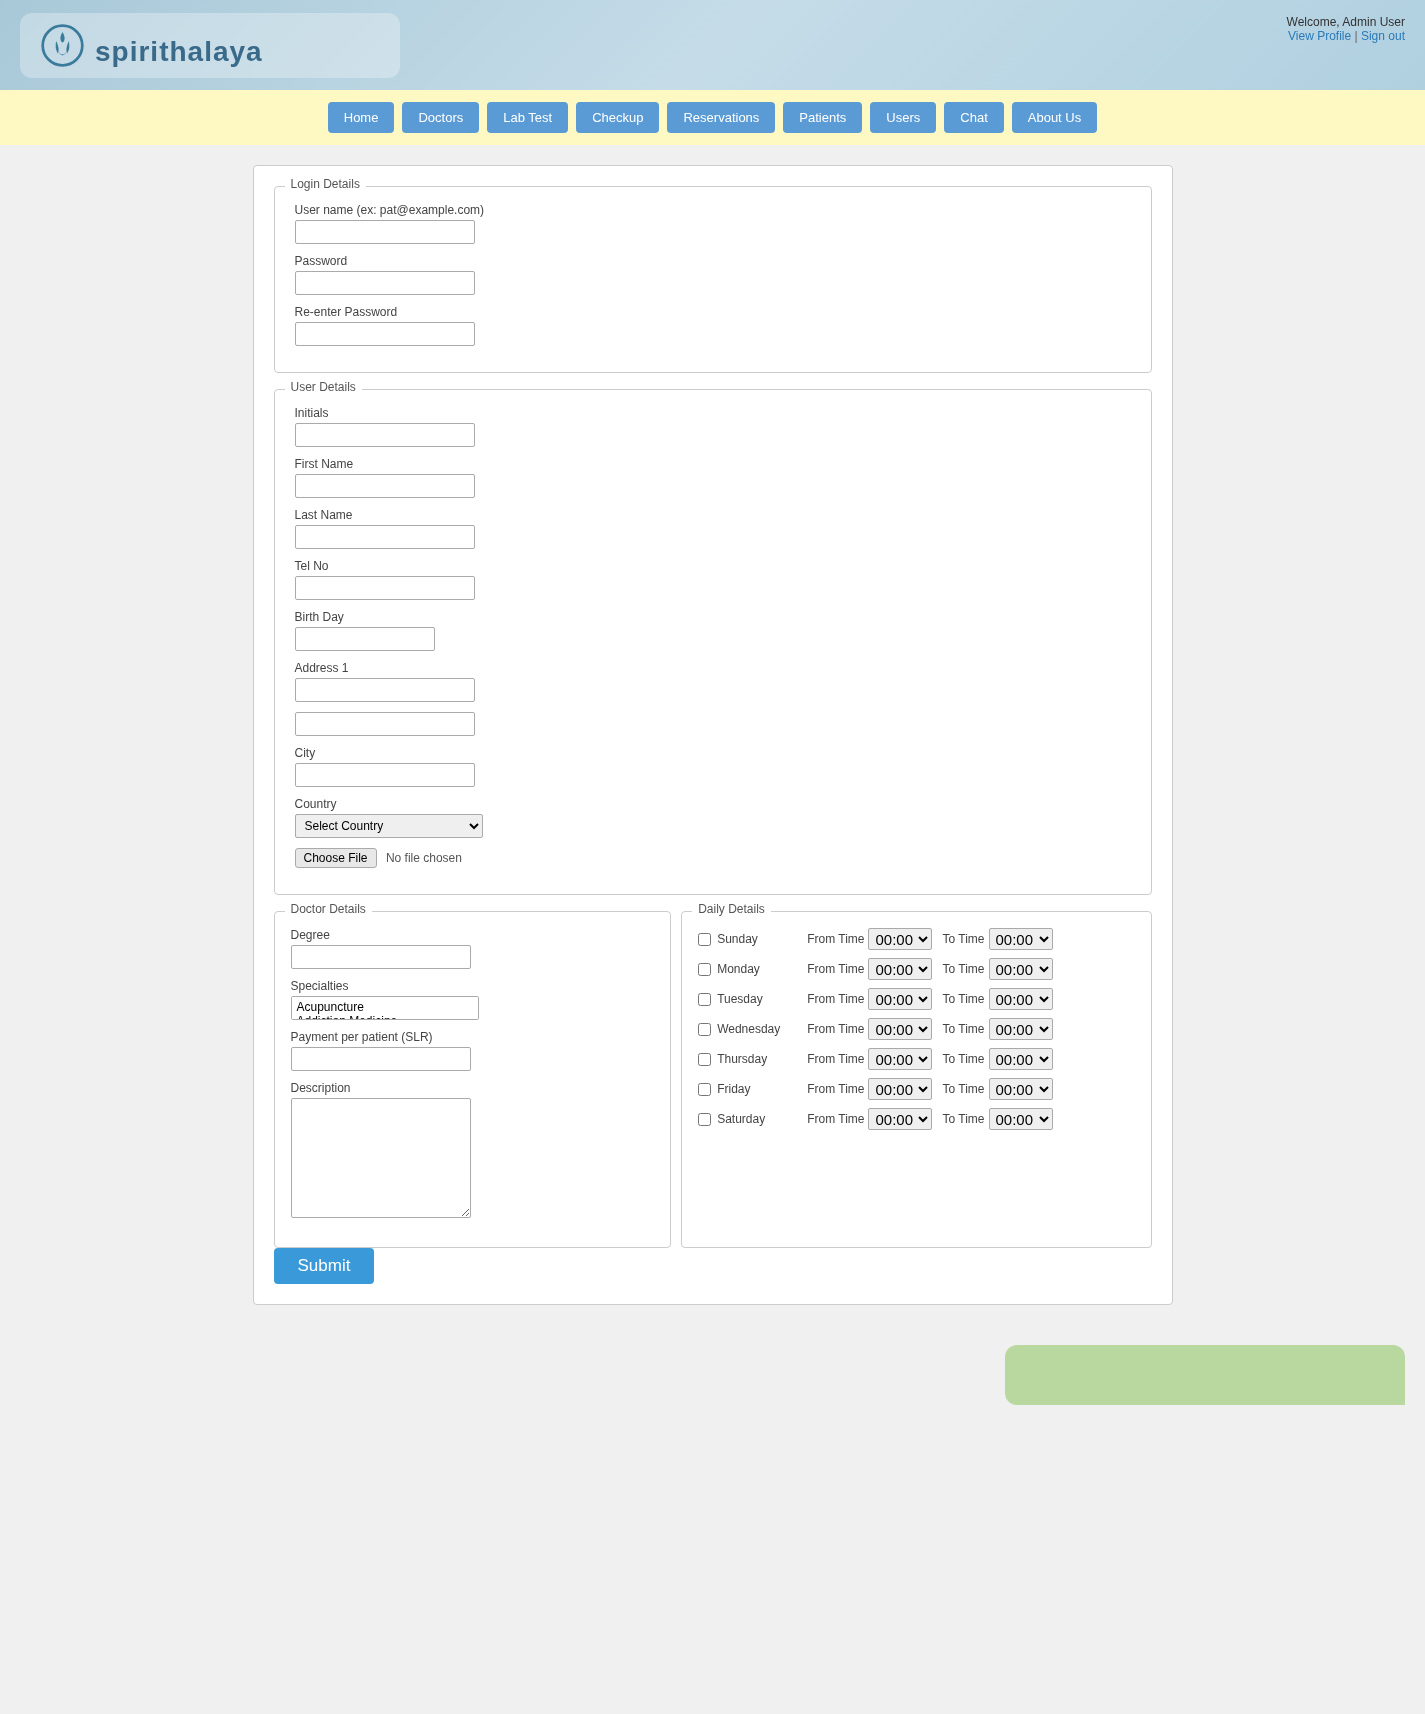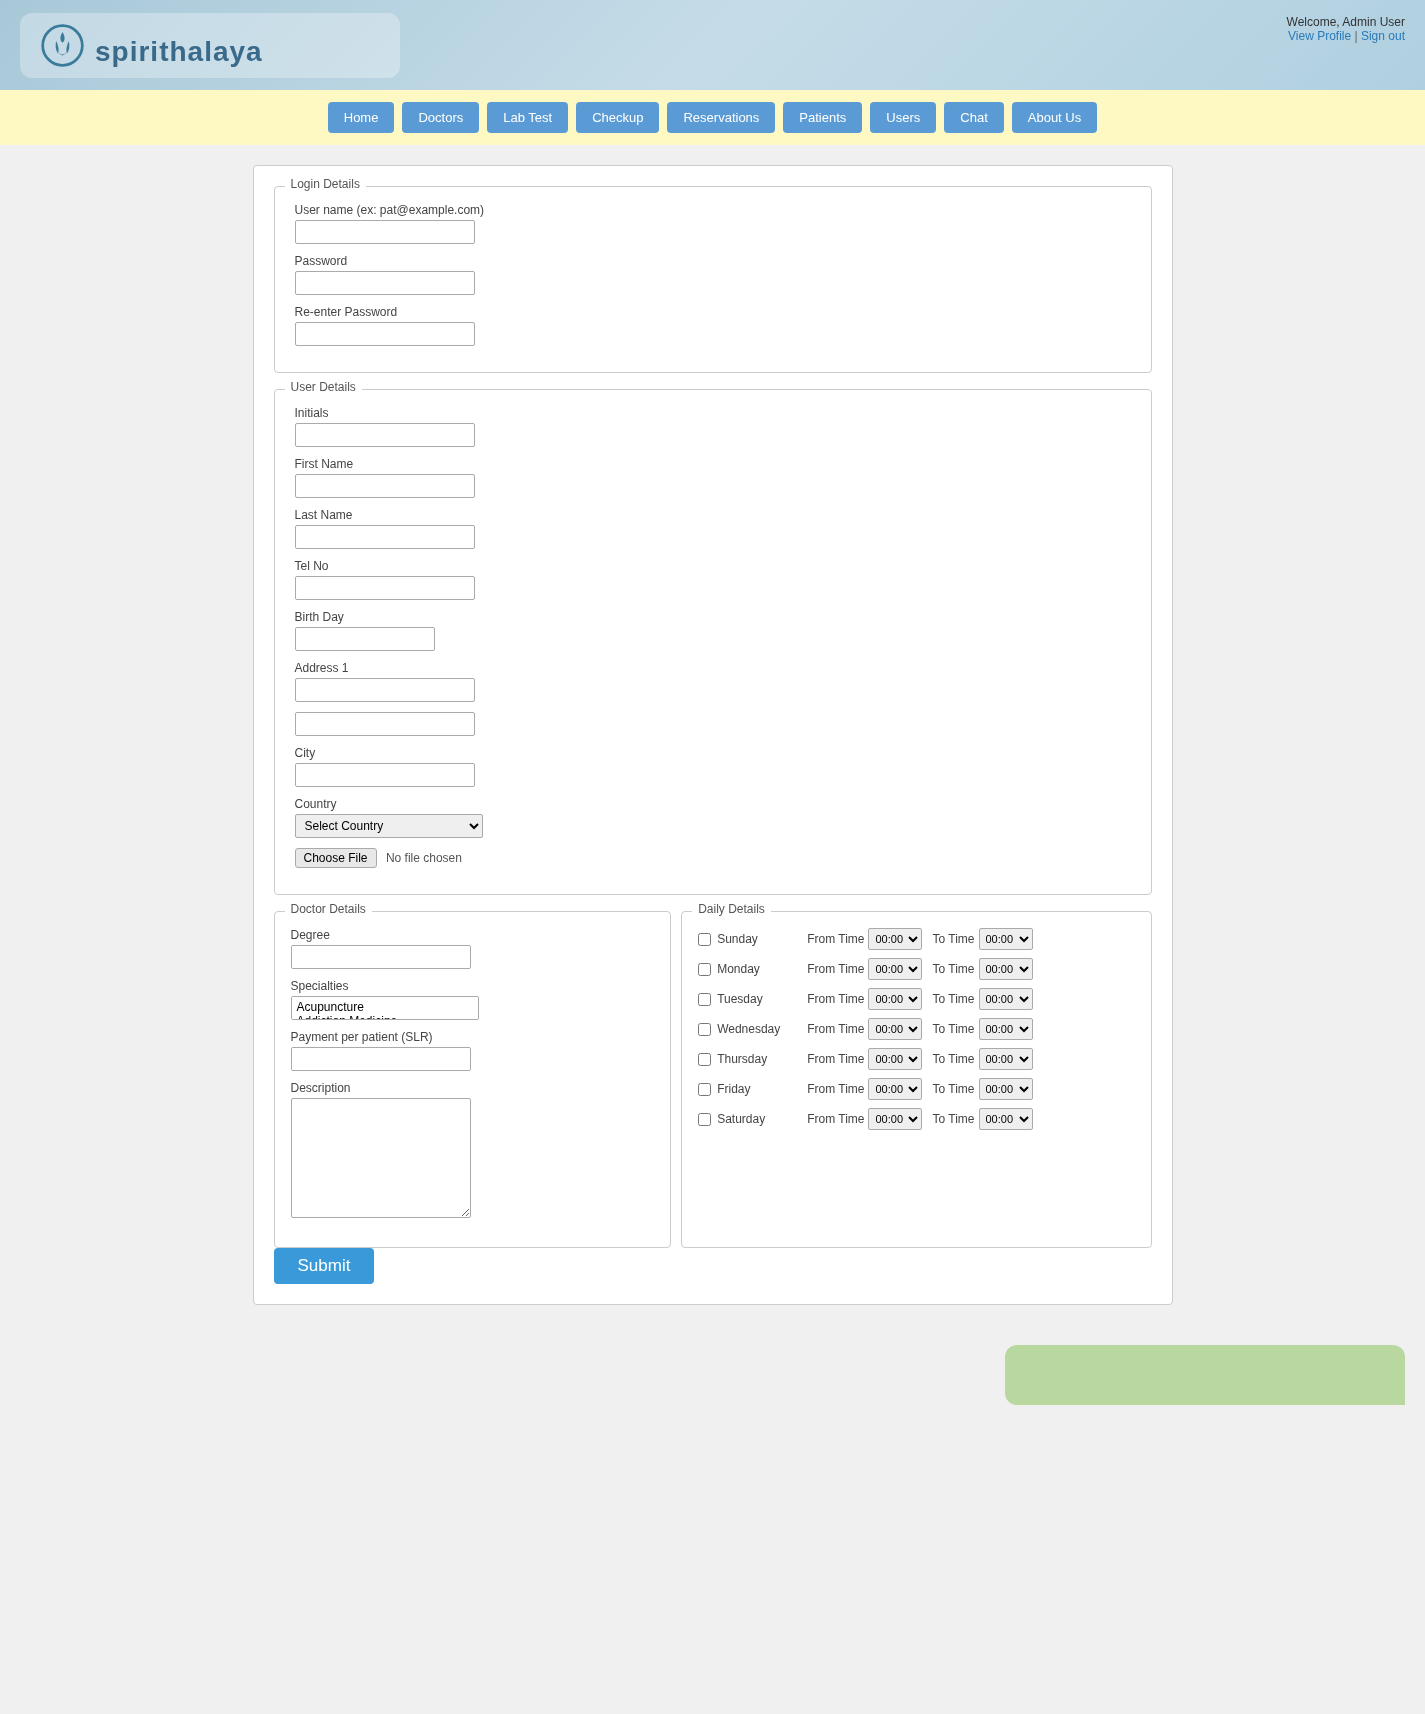--- a/index.html
+++ b/index.html
@@ -176,21 +176,21 @@
       width: 90px;
       color: #444;
     }
     .time-label {
       margin-right: 4px;
       color: #444;
     }
     .time-select {
       border: 1px solid #aaa;
       border-radius: 2px;
-      font-size: 11px;
+      font-size: 15px;
       padding: 1px 2px;
       height: 22px;
       margin-right: 10px;
     }
 
     
     .file-input-wrapper {
       font-size: 12px;
       color: #555;
     }

